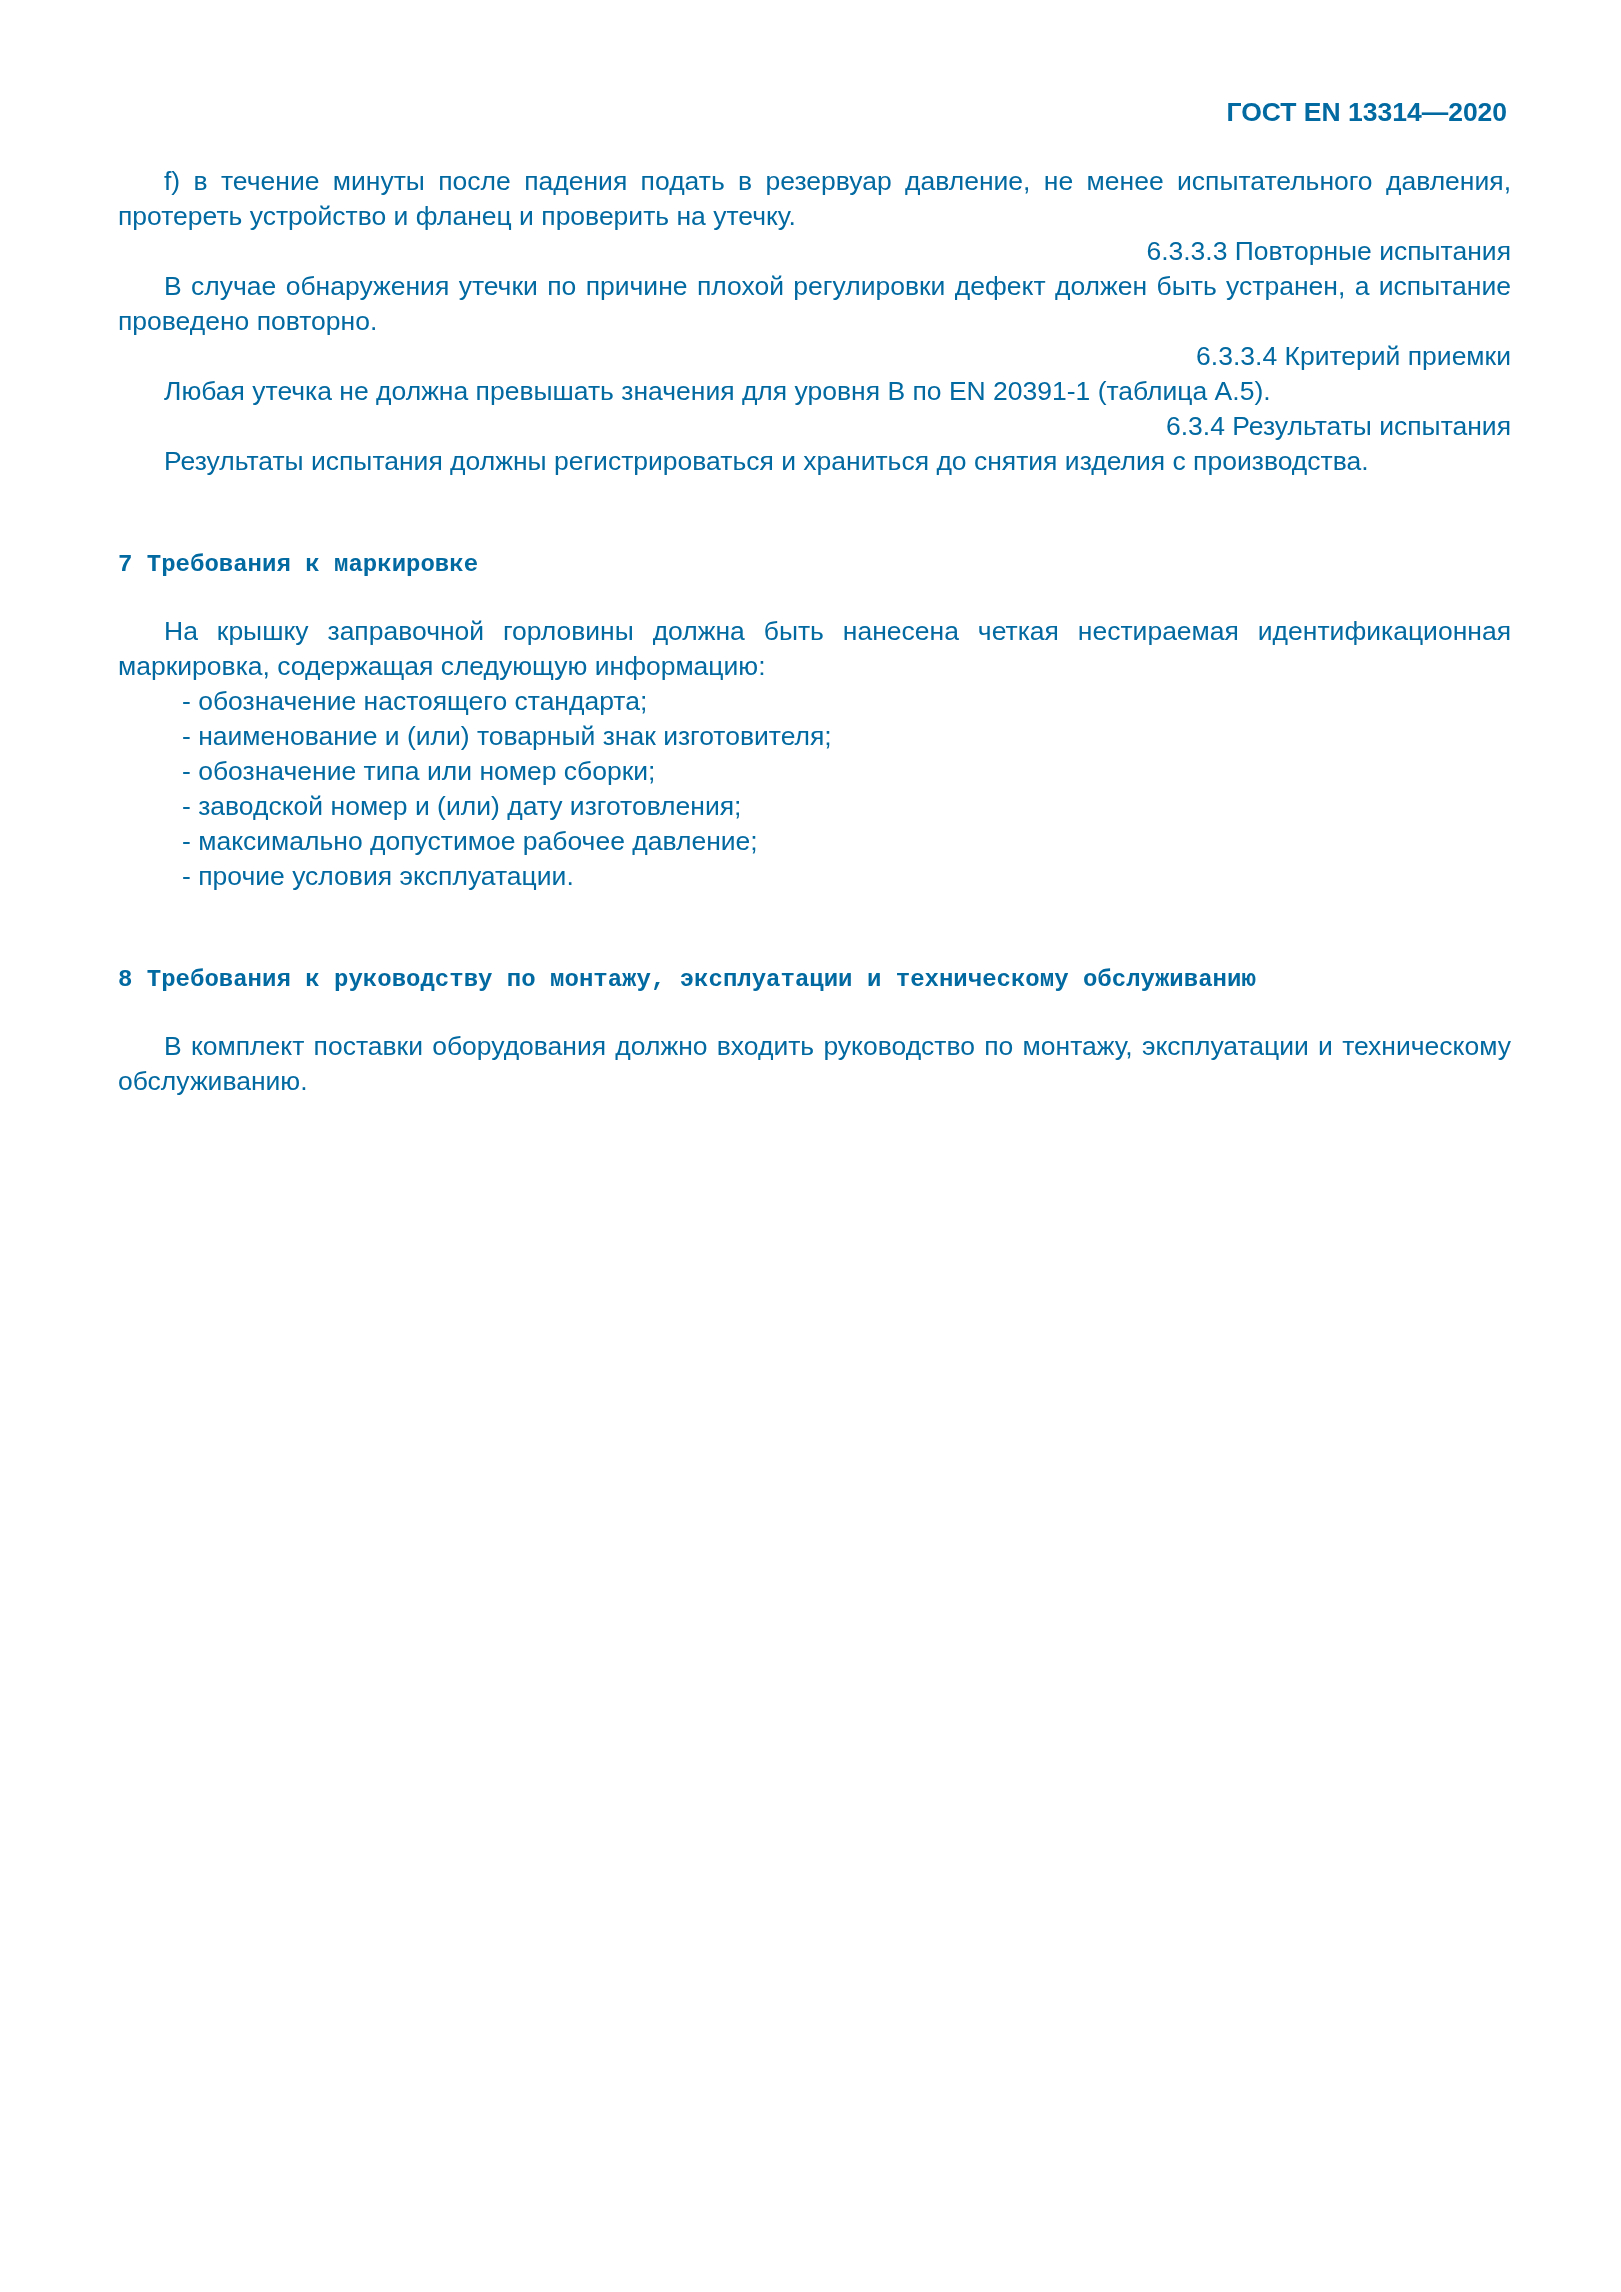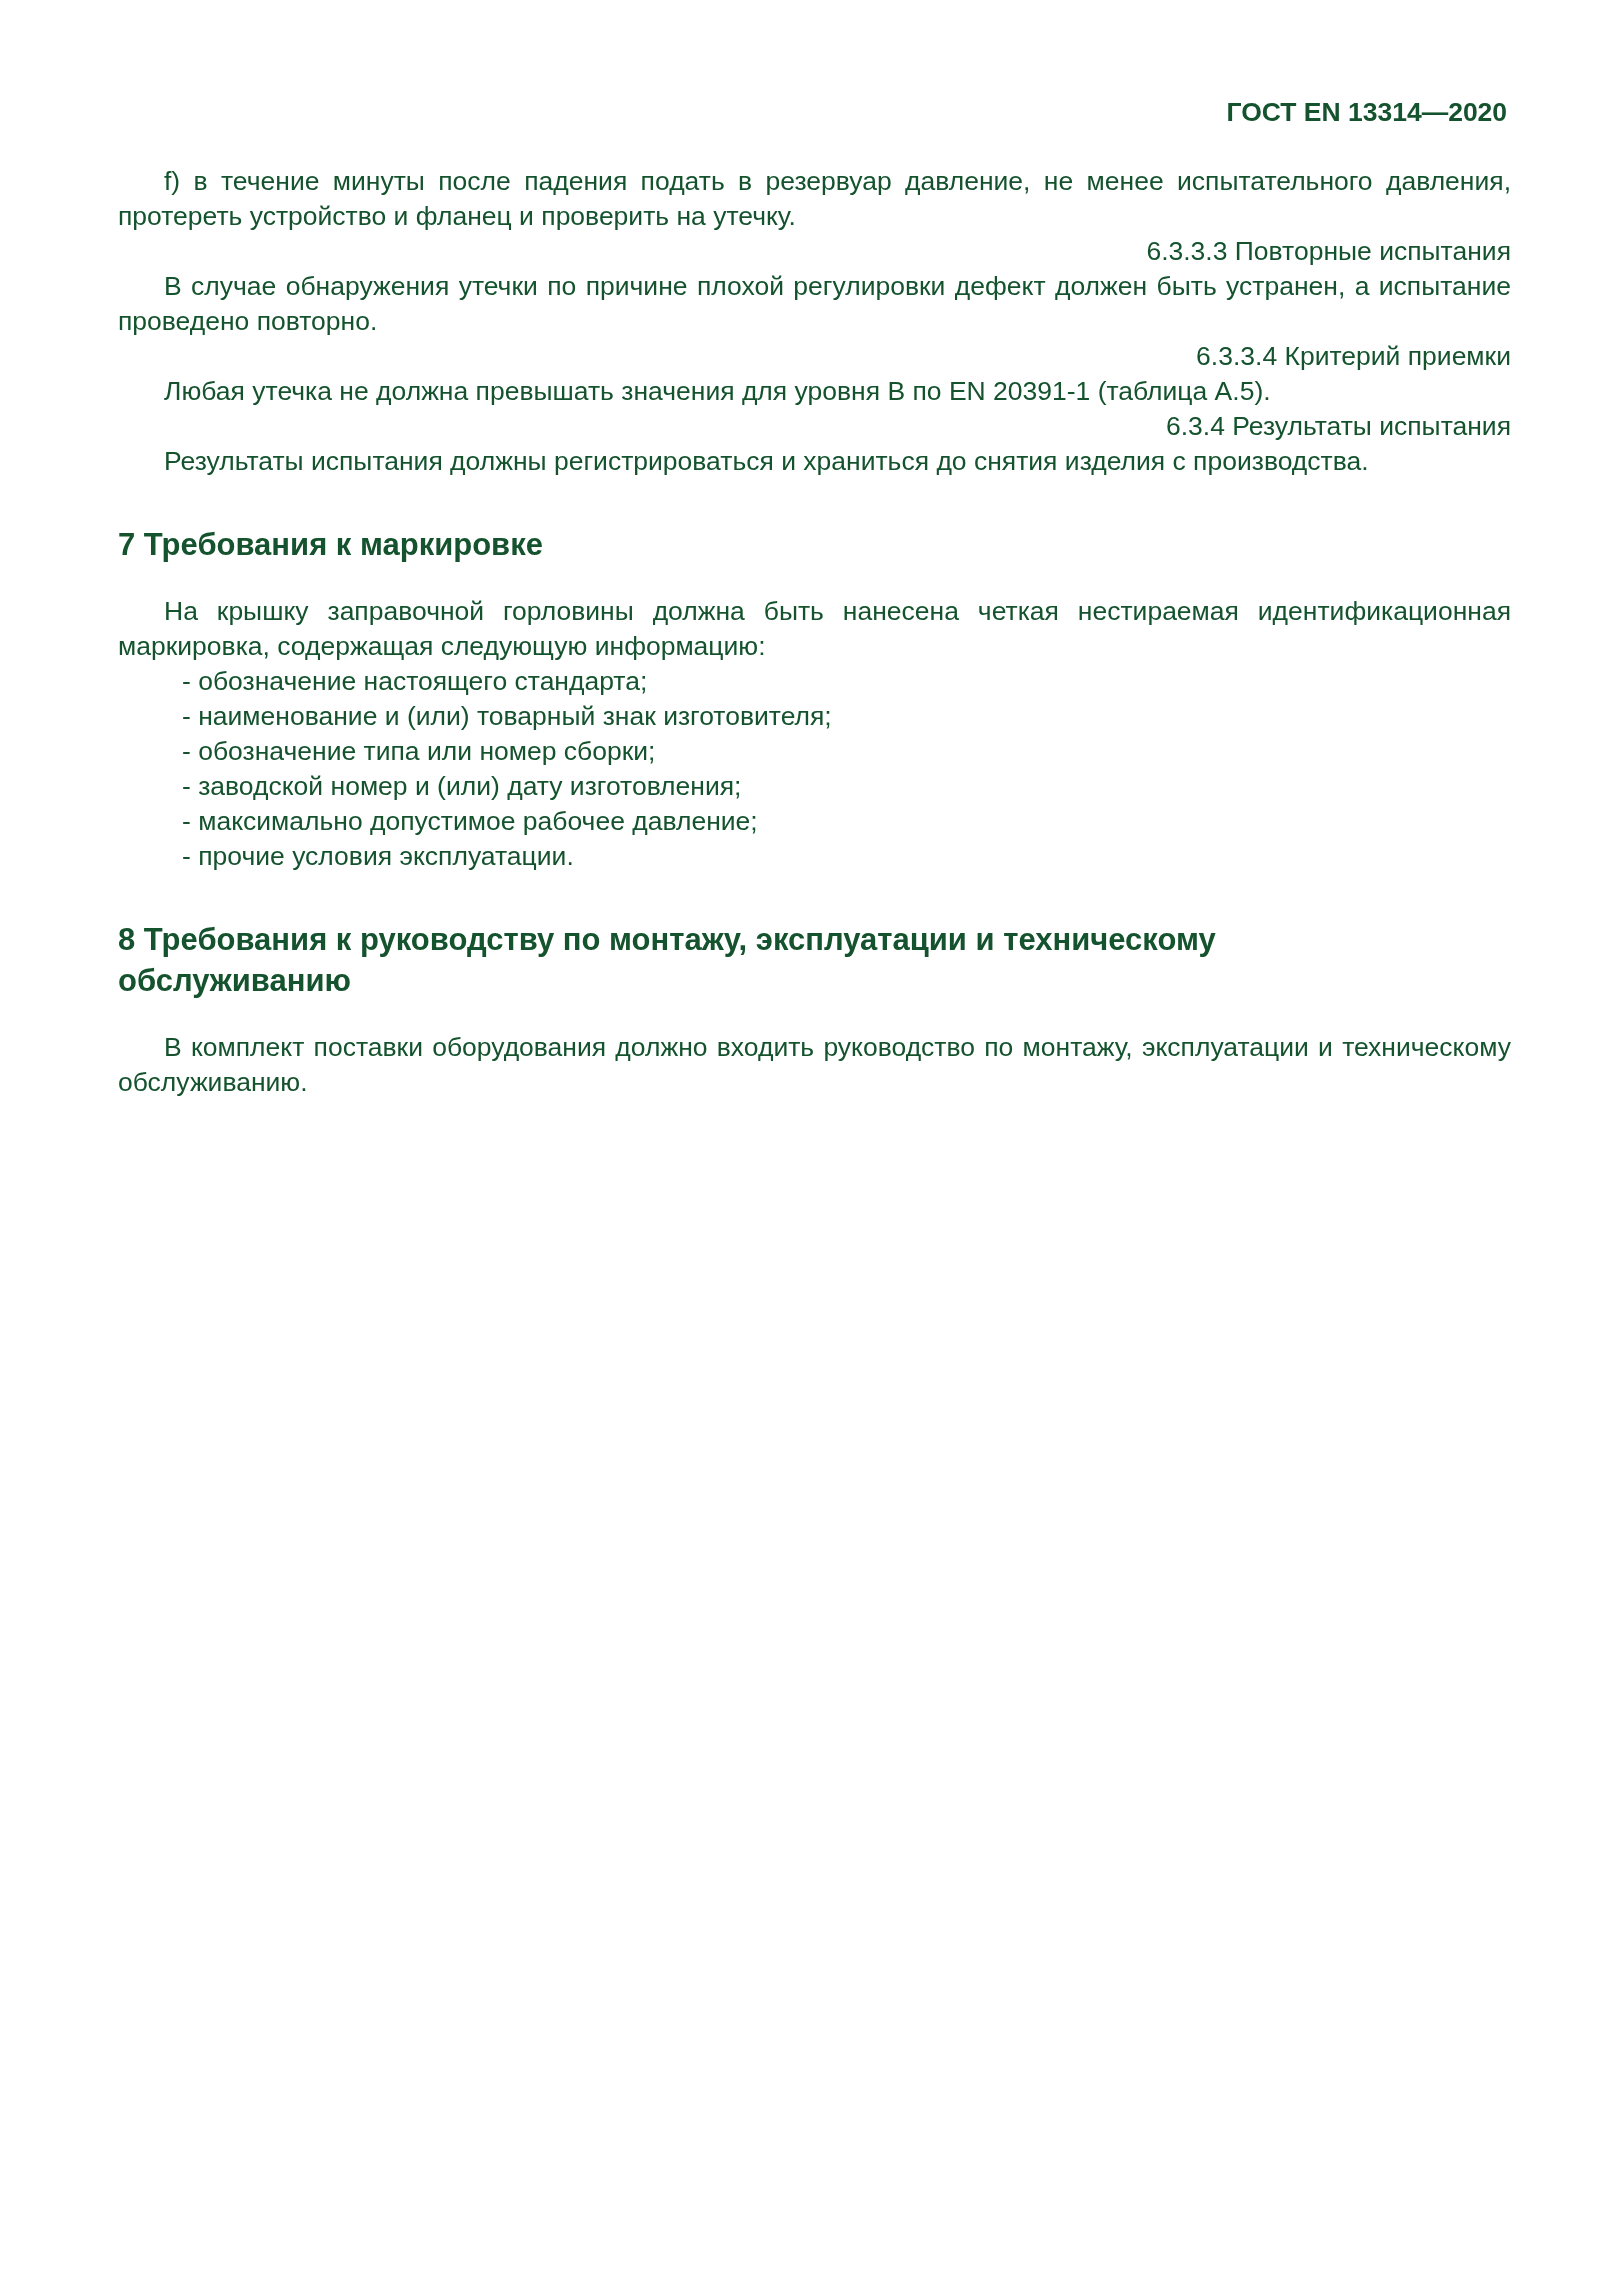--- a/index.html
+++ b/index.html
@@ -2,21 +2,21 @@
 <html lang="ru"><head>
 <meta charset="utf-8">
 <style>
   * { margin: 0; padding: 0; box-sizing: border-box; }
   html, body { background: #ffffff; }
   .page {
     position: relative;
     width: 1621px;
     height: 1615px;
     background: #ffffff;
-    color: #14532d;
+    color: #0369a1;
     font-family: "Liberation Sans", sans-serif;
     overflow: hidden;
   }
   .content {
     position: absolute;
     left: 118px;
     right: 110px;
     top: 96px;
   }
   .doc-header {
@@ -34,25 +34,26 @@
     text-indent: 46px;
   }
   .clause-title {
     font-size: 26.5px;
     line-height: 35px;
     text-indent: 46px;
     text-align: right;
   }
   .bold { font-weight: 400; }
   .section-heading {
-    font-size: 31px;
+    font-size: 24px;
     line-height: 41px;
     font-weight: 700;
-    margin-top: 45px;
+    margin-top: 65px;
     margin-bottom: 29px;
+    font-family: Liberation Mono, monospace;
   }
   .section-heading.wrap-limit { max-width: 1245px; }
   .intro-gap { margin-top: 0; }
   .list-item {
     font-size: 26.5px;
     line-height: 35px;
     padding-left: 64px;
     text-align: left;
   }
   .page-number {

